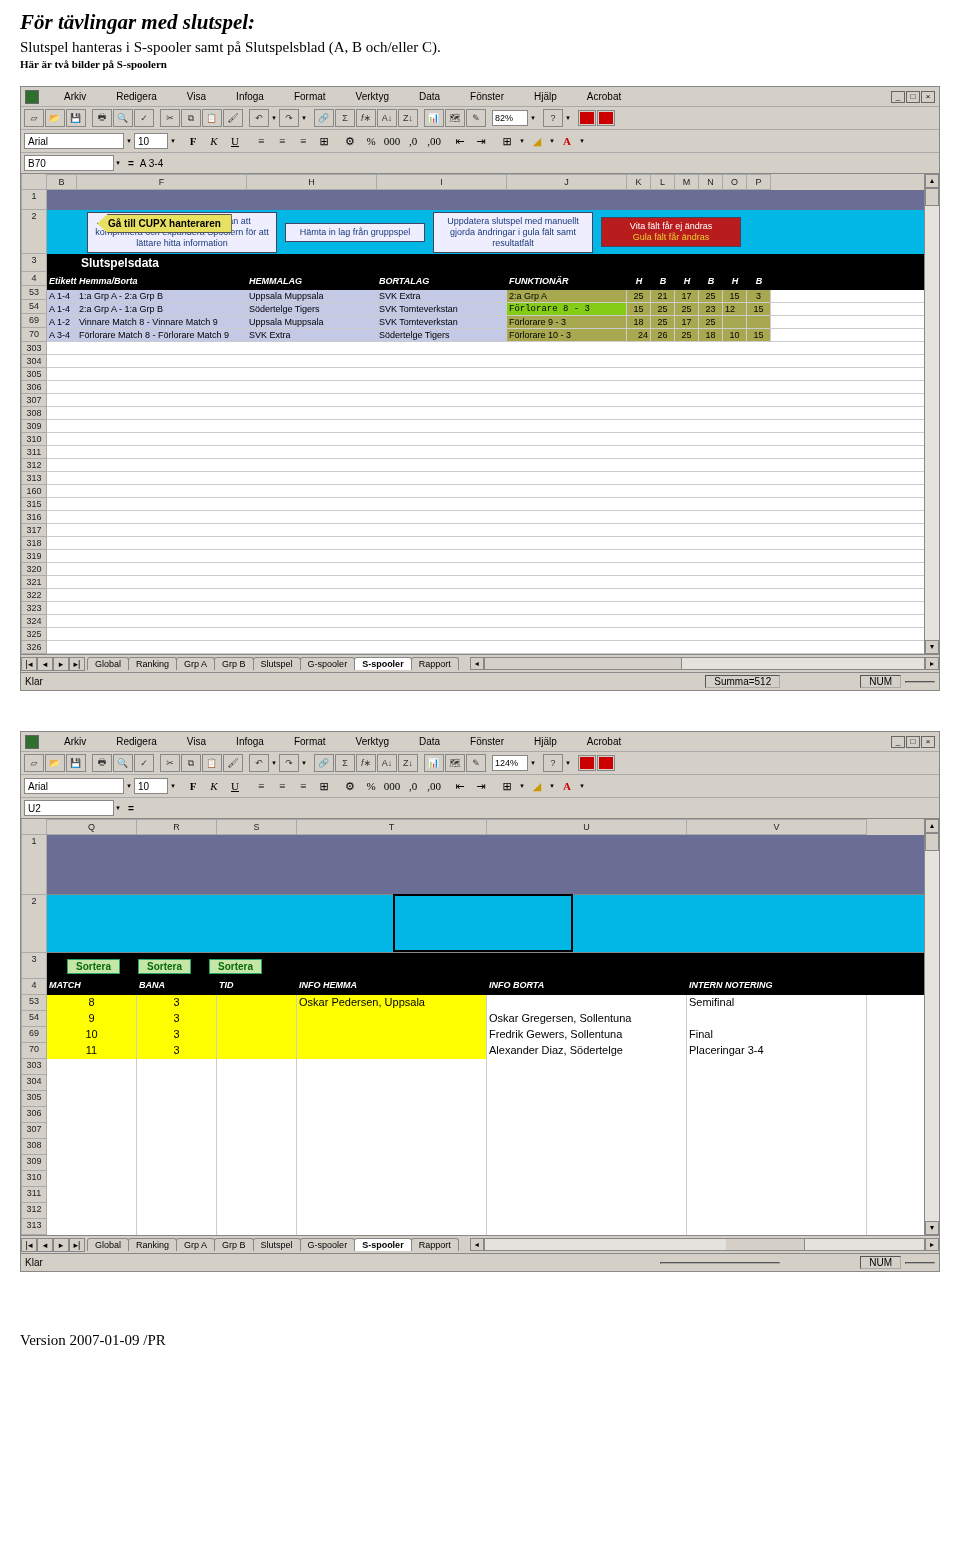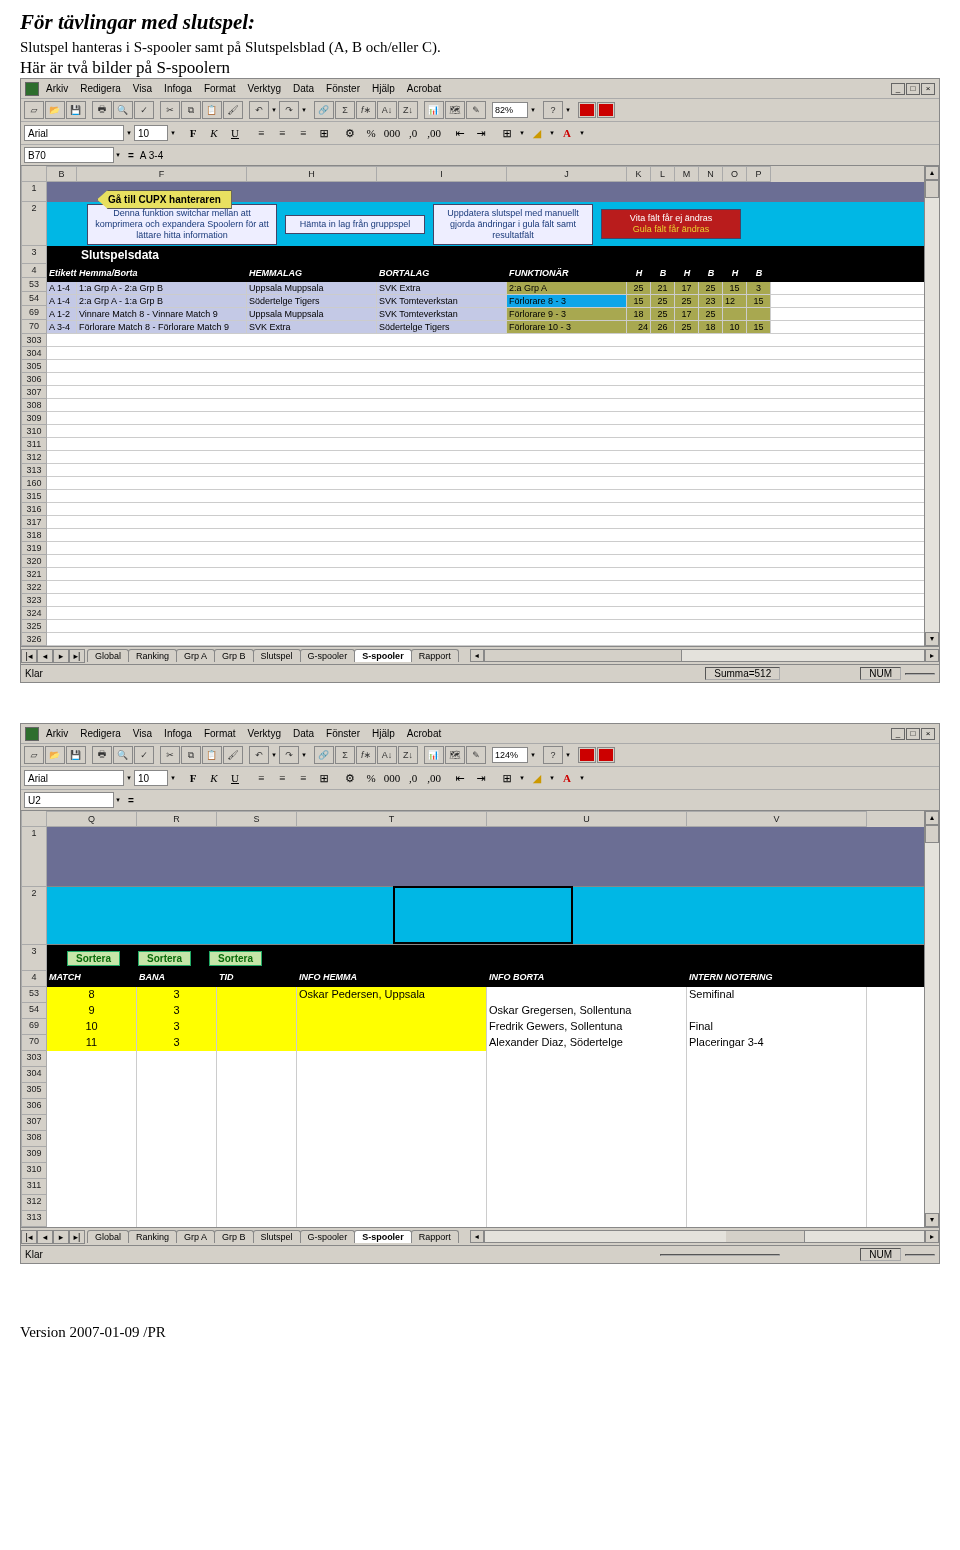--- a/index.html
+++ b/index.html
@@ -1,23 +1,23 @@
 <!DOCTYPE html>
 <html><head>
 <meta charset="utf-8">
 <style>
   * { box-sizing: border-box; margin: 0; padding: 0; }
   body { font-family: "Times New Roman", serif; font-size: 14px; background: #fff; padding: 10px 20px; }
   .title { font-size: 21px; font-weight: bold; font-style: italic; margin-bottom: 4px; }
   .subtitle { font-size: 15px; margin-bottom: 2px; }
-  .note { font-size: 17px; margin-bottom: 0; }
+  .note { font-size: 11px; margin-bottom: 16px; font-weight: bold; }
   .footer { font-size: 15px; margin-top: 60px; }
 
   .excel-window { border: 1px solid #888; background: #d4d0c8; font-family: Tahoma, Arial, sans-serif; font-size: 10px; margin-bottom: 40px; position: relative; }
-  .menubar { display:flex; gap:2px; padding:2px 4px; align-items:center; background:#d4d0c8; border-bottom:1px solid #aaa; }
+  .menubar { display:flex; gap:20px; padding:2px 4px; align-items:center; background:#d4d0c8; border-bottom:1px solid #aaa; }
   .menubar-icon { width:14px; height:14px; background:#2e6e2e; display:inline-block; border:1px solid #666; }
   .menubar-item { padding:2px 5px; cursor:default; }
   .winbtns { margin-left:auto; display:flex; gap:1px; }
   .winbtns span { width:14px; height:12px; background:#d4d0c8; border:1px solid #666; font-size:8px; text-align:center; line-height:10px; }
 
   .toolbar { display:flex; gap:1px; padding:2px 3px; align-items:center; background:#d4d0c8; border-bottom:1px solid #aaa; flex-wrap:nowrap; }
   .tbtn { width:20px; height:18px; border:1px solid #888; background:#d4d0c8; display:flex; align-items:center; justify-content:center; font-size:9px; color:#333; }
   .tsep { width:4px; height:18px; }
   .tdrop { width:8px; height:18px; display:flex; align-items:center; justify-content:center; font-size:7px; }
   .zoom-box { width:36px; height:16px; border:1px solid #888; background:#fff; font-size:9px; padding-left:2px; display:flex; align-items:center; }
@@ -264,21 +264,21 @@
         <div class="ch colw-S">K</div>
         <div class="ch colw-S">L</div>
         <div class="ch colw-S">M</div>
         <div class="ch colw-S">N</div>
         <div class="ch colw-S">O</div>
         <div class="ch colw-S">P</div>
       </div>
 
       <div style="position:relative; height:20px;">
         <div class="band-purple" style="height:20px"></div>
-        <div class="nav-arrow" style="position:absolute; left:20px; top:8px;">Gå till CUPX hanteraren</div>
+        <div class="nav-arrow" style="position:absolute; left:20px; top:24px;">Gå till CUPX hanteraren</div>
       </div>
 
       <div class="band-cyan">
         <div class="panelbtn" style="max-width:190px">Denna funktion switchar mellan att komprimera och expandera Spoolern för att lättare hitta information</div>
         <div class="panelbtn" style="max-width:120px">Hämta in lag från gruppspel</div>
         <div class="panelbtn" style="max-width:160px">Uppdatera slutspel med manuellt gjorda ändringar i gula fält samt resultatfält</div>
         <div class="panelbtn dark" style="max-width:140px">Vita fält får ej ändras<br><span class="yellow">Gula fält får ändras</span></div>
       </div>
 
       <div class="hdr-black" style="height:18px">
@@ -312,21 +312,21 @@
             <span class="cell colw-S" style="background: rgb(168, 168, 80); text-align: center;">17</span>
             <span class="cell colw-S" style="background: rgb(168, 168, 80); text-align: center;">25</span>
             <span class="cell colw-S" style="background: rgb(168, 168, 80); text-align: center;">15</span>
             <span class="cell colw-S" style="background: rgb(168, 168, 80); text-align: center;">3</span>
           </div>
           <div class="row lav-row">
             <span class="cell colw-A">A 1-4</span>
             <span class="cell " style="width:170px">2:a Grp A - 1:a Grp B</span>
             <span class="cell " style="width:130px">Södertelge Tigers</span>
             <span class="cell " style="width:130px">SVK Tomteverkstan</span>
-            <span class="cell  olive" style="width: 120px; background: #0ea5e9;">Förlorare 8 - 3</span>
+            <span class="cell  olive" style="width: 120px; background: #84cc16; font-family: Liberation Mono, monospace;">Förlorare 8 - 3</span>
             <span class="cell colw-S" style="background: rgb(168, 168, 80); text-align: center;">15</span>
             <span class="cell colw-S" style="background: rgb(168, 168, 80); text-align: center;">25</span>
             <span class="cell colw-S" style="background: rgb(168, 168, 80); text-align: center;">25</span>
             <span class="cell colw-S" style="background: rgb(168, 168, 80); text-align: center;">23</span>
             <span class="cell colw-S" style="background: rgb(168, 168, 80); text-align: left;">12</span>
             <span class="cell colw-S" style="background: rgb(168, 168, 80); text-align: center;">15</span>
           </div>
           <div class="row lav-row">
             <span class="cell colw-A">A 1-2</span>
             <span class="cell " style="width:170px">Vinnare Match 8 - Vinnare Match 9</span>

